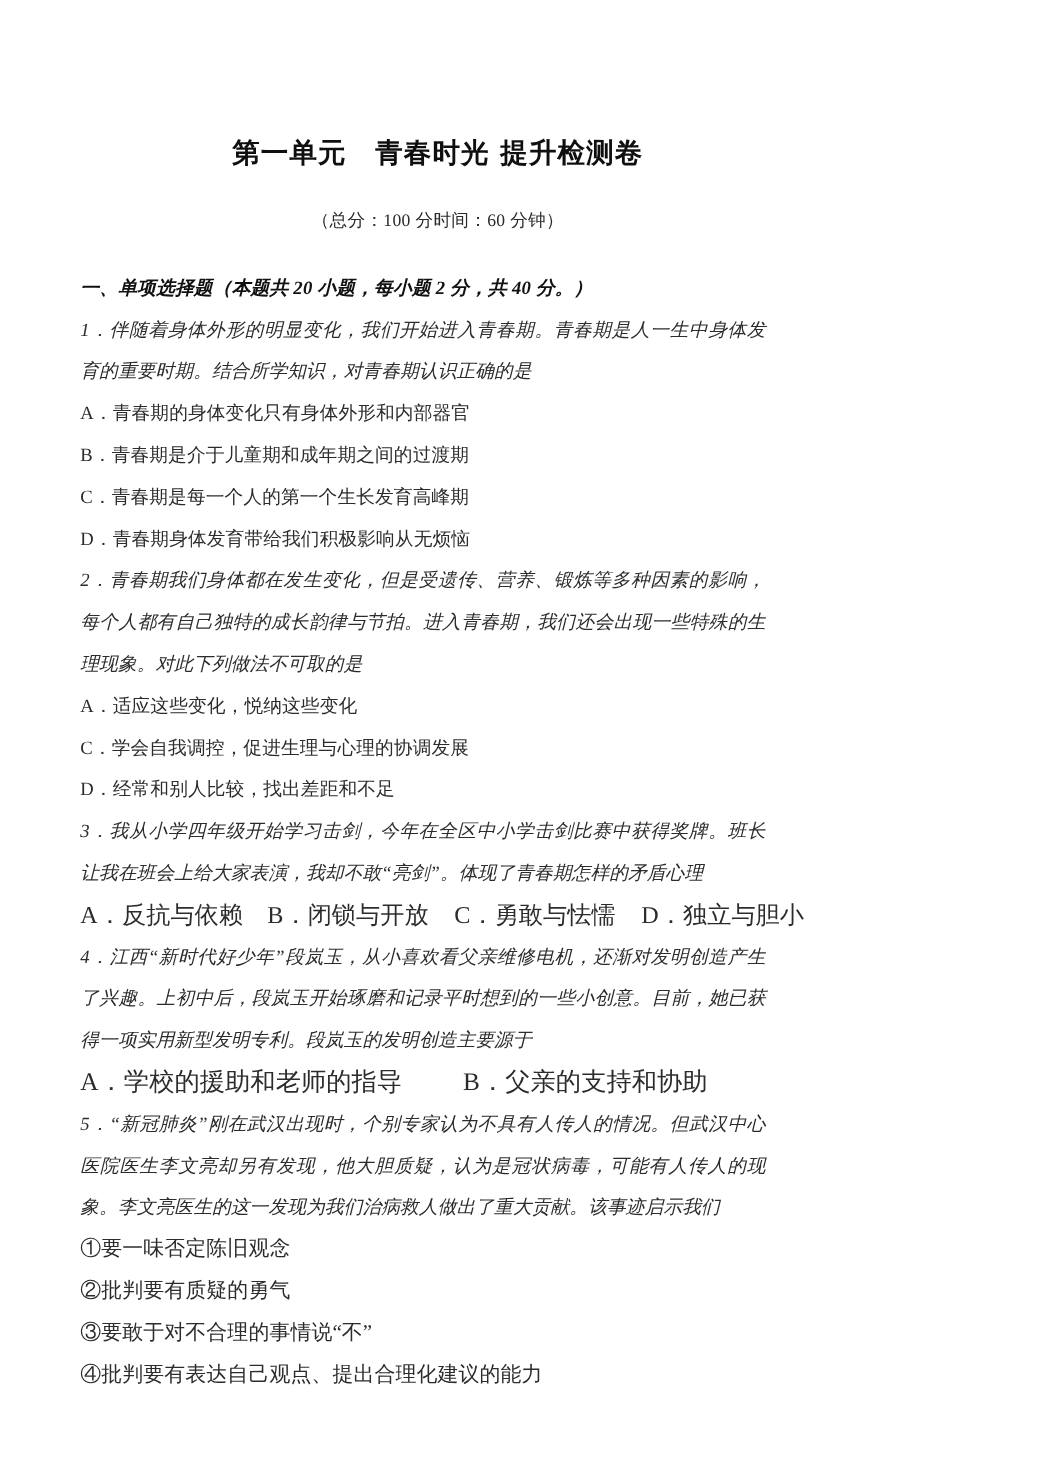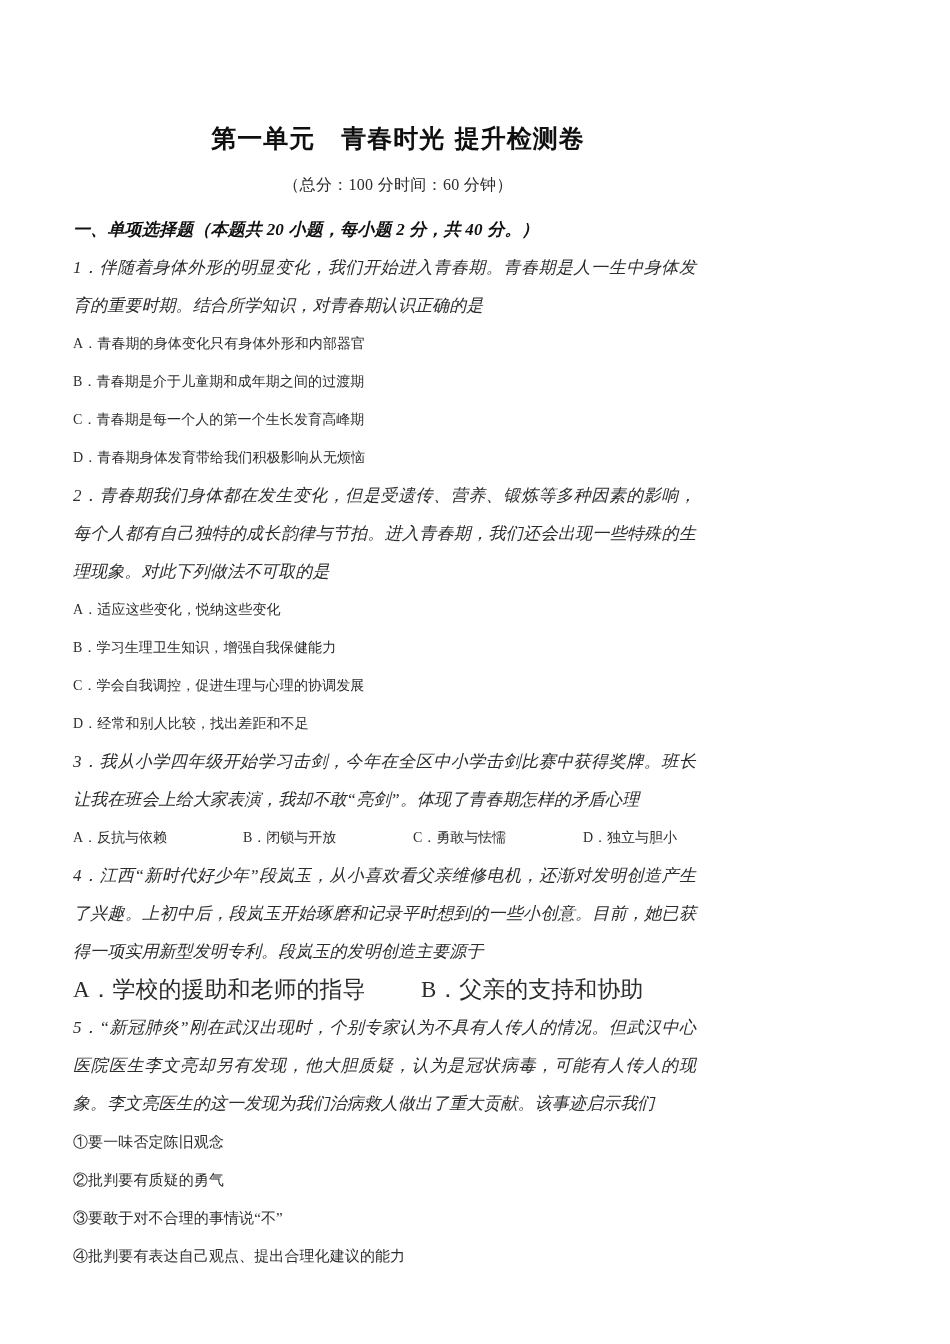--- a/index.html
+++ b/index.html
@@ -30,21 +30,21 @@
     letter-spacing: 1px;
     margin: 0;
     padding-top: 122px;
     line-height: 34px;
     color: #0f0f0f;
   }
   .doc-subtitle {
     text-align: center;
     font-size: 16px;
     line-height: 24px;
-    margin: 0;
+    margin: 16px;
     padding-top: 17px;
     color: #2b2b2b;
     letter-spacing: 0.3px;
   }
   .body-block {
     padding: 0 100px 0 73px;
   }
   .section-heading {
     font-weight: bold;
     font-size: 17px;
@@ -59,29 +59,29 @@
     font-size: 17px;
     line-height: 38px;
     margin: 0;
     text-align: justify;
     text-justify: inter-ideograph;
     color: #2e2b2c;
     letter-spacing: 0.1px;
     font-style: italic;
   }
   .opt {
-    font-size: 14px;
+    font-size: 17px;
     line-height: 38px;
     margin: 0;
     color: #2e2b2c;
     letter-spacing: 0.1px;
   }
   
   .opt-row-inline {
-    font-size: 14px;
+    font-size: 22px;
     line-height: 38px;
     margin: 0;
     color: #2e2b2c;
     white-space: nowrap;
   }
   .opt-row-inline .cell {
     display: inline-block;
     width: 170px;
   }
   
@@ -91,21 +91,21 @@
     margin: 0;
     color: #2e2b2c;
     white-space: nowrap;
   }
   .opt-row-2col .cell {
     display: inline-block;
     width: 348px;
     vertical-align: top;
   }
   .numbered {
-    font-size: 15px;
+    font-size: 19px;
     line-height: 38px;
     margin: 0;
     color: #2e2b2c;
     letter-spacing: 0.1px;
   }
   .filler {
     height: 120px;
   }
 </style>
 </head>
@@ -124,21 +124,20 @@
       <p class="qtext">1．伴随着身体外形的明显变化，我们开始进入青春期。青春期是人一生中身体发育的重要时期。结合所学知识，对青春期认识正确的是</p>
       <p class="opt">A．青春期的身体变化只有身体外形和内部器官</p>
       <p class="opt">B．青春期是介于儿童期和成年期之间的过渡期</p>
       <p class="opt">C．青春期是每一个人的第一个生长发育高峰期</p>
       <p class="opt">D．青春期身体发育带给我们积极影响从无烦恼</p>
     </div>
 
     <div class="question">
       <p class="qtext">2．青春期我们身体都在发生变化，但是受遗传、营养、锻炼等多种因素的影响，每个人都有自己独特的成长韵律与节拍。进入青春期，我们还会出现一些特殊的生理现象。对此下列做法不可取的是</p>
       <p class="opt">A．适应这些变化，悦纳这些变化</p>
-      <p class="opt">B．学习生理卫生知识，增强自我保健能力</p>
       <p class="opt">C．学会自我调控，促进生理与心理的协调发展</p>
       <p class="opt">D．经常和别人比较，找出差距和不足</p>
     </div>
 
     <div class="question">
       <p class="qtext">3．我从小学四年级开始学习击剑，今年在全区中小学击剑比赛中获得奖牌。班长让我在班会上给大家表演，我却不敢“亮剑”。体现了青春期怎样的矛盾心理</p>
       <p class="opt-row-inline"><span class="cell">A．反抗与依赖</span><span class="cell">B．闭锁与开放</span><span class="cell">C．勇敢与怯懦</span><span class="cell">D．独立与胆小</span></p>
     </div>
 
     <div class="question">

